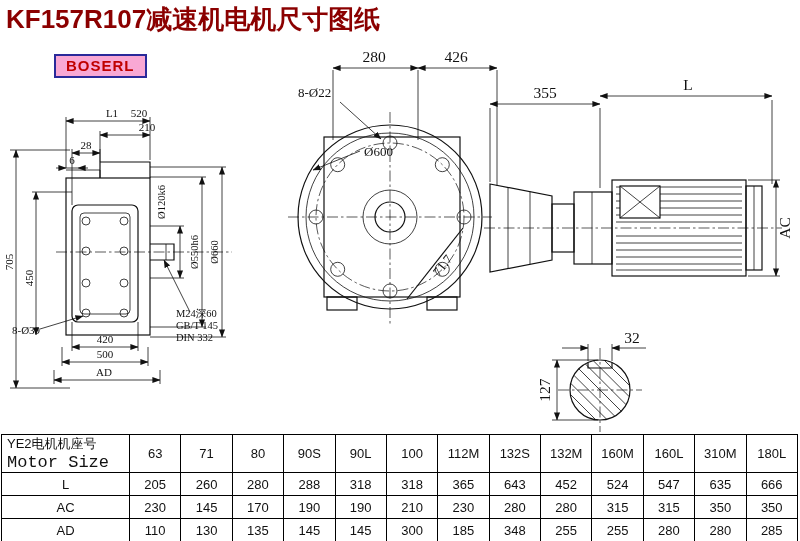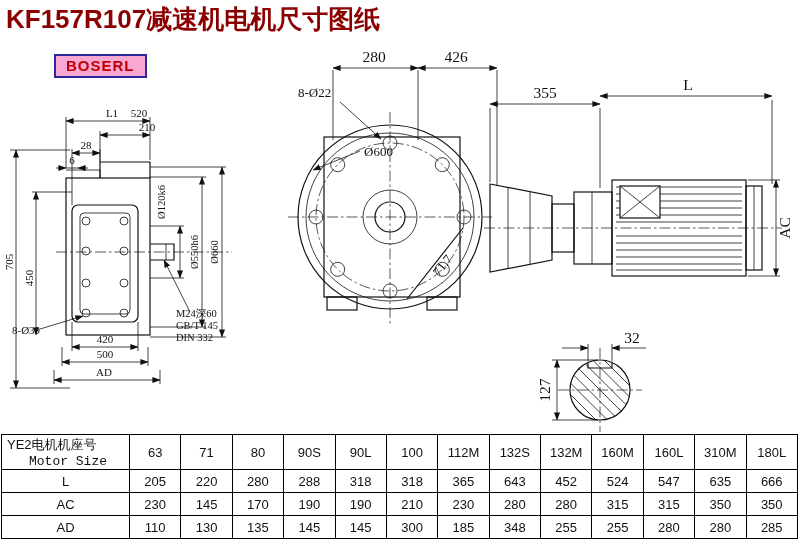--- a/index.html
+++ b/index.html
@@ -8,21 +8,21 @@
   .title{position:absolute;left:6px;top:2px;font-size:26px;font-weight:bold;color:#8b0000;white-space:nowrap;}
   .logo{position:absolute;left:54px;top:54px;border:2px solid #2a2a9a;padding:1px 10px;background:#f9a8d4;}
   .logo span{color:#c00000;font-weight:bold;font-size:15px;letter-spacing:1px;}
   svg.drawing{position:absolute;left:0;top:0;}
   .tablewrap{position:absolute;left:1px;top:434px;width:797px;}
   table{width:100%;border-collapse:collapse;table-layout:fixed;}
   th,td{border:1px solid #000;text-align:center;font-size:13px;font-weight:normal;
         padding:0;height:22px;overflow:hidden;}
   tr.hdr th{height:34px;}
   .hcn{font-size:13px;text-align:left;padding-left:5px;}
-  .hen{font-size:13px;text-align:center;padding-left:5px;font-family:"Liberation Mono",monospace;}
+  .hen{font-size:17px;text-align:left;padding-left:5px;font-family:"Liberation Mono",monospace;}
   text{fill:#111;font-family:"Liberation Serif",serif;}
   .ln{stroke:#111;stroke-width:1.2;fill:none;}
   .lnf{stroke:#111;stroke-width:1.2;fill:#fff;}
   .dim{stroke:#111;stroke-width:0.8;fill:none;}
   .cl{stroke:#111;stroke-width:0.7;fill:none;stroke-dasharray:11 3 2.5 3;}
   .t10{font-size:10.5px;}
   .t11{font-size:11px;}
   .t13{font-size:13px;}
   .t15{font-size:15.5px;}
 </style>
@@ -270,21 +270,21 @@
       <th>132S</th>
       <th>132M</th>
       <th>160M</th>
       <th>160L</th>
       <th>310M</th>
       <th>180L</th>
     </tr>
     <tr>
       <td>L</td>
       <td>205</td>
-      <td>220</td>
+      <td>260</td>
       <td>280</td>
       <td>288</td>
       <td>318</td>
       <td>318</td>
       <td>365</td>
       <td>643</td>
       <td>452</td>
       <td>524</td>
       <td>547</td>
       <td>635</td>

